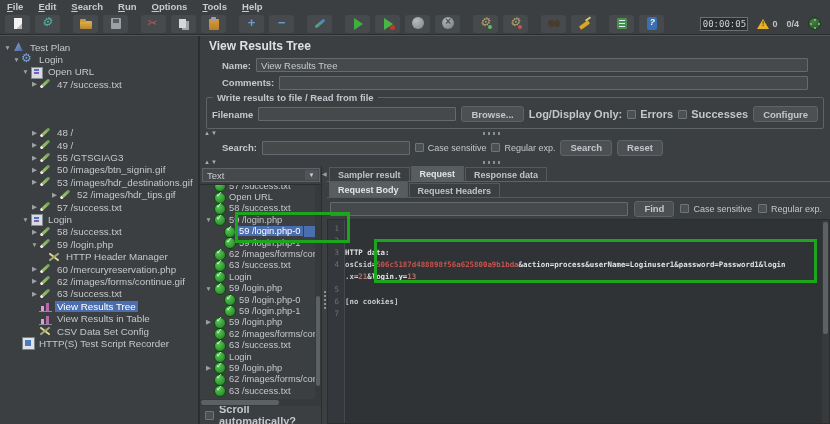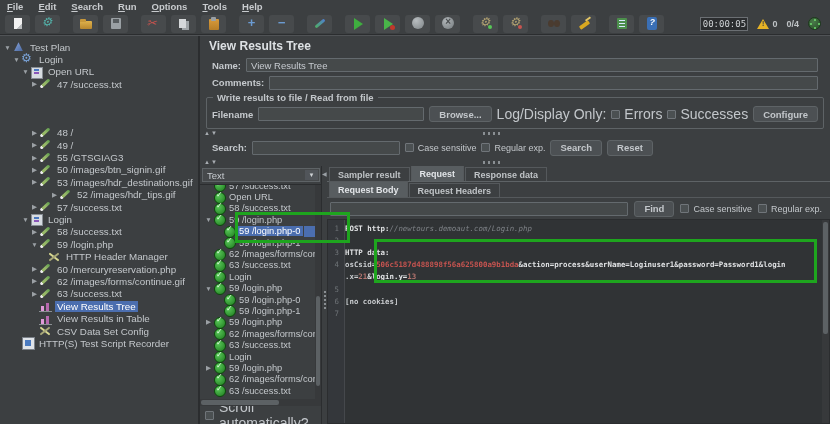--- a/index.html
+++ b/index.html
@@ -73,32 +73,32 @@
   .ic-chart{border-bottom:1px solid #8a8f93}
   .ic-chart::before{content:"";position:absolute;left:2px;bottom:0;width:3px;height:5px;background:#e09ad8}
   .ic-chart::after{content:"";position:absolute;left:6.5px;bottom:0;width:3px;height:8px;background:#b668ae}
   .ic-recorder::before{content:"";position:absolute;left:1px;top:0;width:11px;height:11px;background:#dfe3e8;border:1px solid #7a8088}
   .ic-recorder::after{content:"";position:absolute;left:3.5px;top:2.5px;width:6px;height:6px;background:#4a7ac0}
   .ic-shield::before{content:"";position:absolute;left:1px;top:0;width:10px;height:10px;border-radius:50%;background:radial-gradient(circle at 35% 30%,#57c757,#1f7a1f);border:1px solid #0d4a0d}
   .ic-shield::after{content:"✓";position:absolute;left:3px;top:-1.5px;font-size:8px;color:#eaffea}
   
   .right-panel{flex:1;display:flex;flex-direction:column;overflow:hidden}
   .panel-title{height:20px;line-height:20px;padding-left:9px;font-size:12px;font-weight:bold;color:#dde1e4}
-  .frow{display:flex;align-items:center;padding:0 12px;gap:5px}
+  .frow{display:flex;align-items:center;padding:0 22px;gap:5px}
   .name-row{height:18px}
   .comments-row{height:17px}
   .flabel{font-size:9.5px;font-weight:bold;color:#c5c9cd;flex:none}
   .tinput{flex:1;height:14px;background:#45494a;border:1px solid #646a6e;color:#c7cbd0;font-size:9.5px;font-family:"Liberation Sans",sans-serif;padding:0 4px;border-radius:1px;outline:none}
   .groupbox{position:relative;margin:6px 6px 0 6px;border:1px solid #5e6366;border-radius:2px;padding:8px 5px 6px 5px}
   .group-title{position:absolute;top:-6px;left:6px;background:#3c3f41;padding:0 4px;font-size:9.5px;font-weight:bold;color:#c2c6ca}
   .groupbox .frow{padding:0}
   .btn{height:16px;background:#4c5053;border:1px solid #5e6366;border-radius:3px;color:#c3c7cb;font-size:9.5px;font-weight:bold;padding:0 9px;font-family:"Liberation Sans",sans-serif;flex:none}
   .cb{display:flex;align-items:center;gap:4px;flex:none}
   .cbbox{width:9px;height:9px;background:#4b5052;border:1px solid #70757a;border-radius:1px;flex:none}
-  .cblabel{font-size:14px;font-weight:normal;color:#c3c7cb}
+  .cblabel{font-size:11px;font-weight:bold;color:#c3c7cb}
   .collapse-bar{height:8px;display:flex;align-items:center;padding-left:4px;position:relative}
   .updown{font-size:6px;color:#a8adb2;letter-spacing:1px;line-height:6px}
   .gripdots{position:absolute;left:283px;top:2.5px;width:20px;height:3px;background:repeating-linear-gradient(90deg,#8a8f93 0 2px,transparent 2px 5px)}
   .search-row{height:21px}
   .search-input{flex:none;width:148px}
   
   .lower{flex:1;display:flex;overflow:hidden}
   .mid-col{width:122px;flex:none;display:flex;flex-direction:column;border-right:1px solid #2b2d2f;overflow:hidden}
   .text-dd{height:14px;margin:2px 1px 2px 2px;background:#46494b;border:1px solid #5e6366;display:flex;align-items:center;font-size:9.5px;color:#c7cbd0;padding-left:4px;position:relative}
   .text-dd .dd-arrow{position:absolute;right:1px;top:1px;width:13px;height:10px;background:#51555a;font-size:6px;color:#cfd3d6;display:flex;align-items:center;justify-content:center}
@@ -544,21 +544,20 @@
           <span class="cb">
             <span class="cbbox"></span>
             <span class="cblabel" style="font-weight:normal;font-size:9px">Regular exp.</span>
           </span>
         </div>
         <div class="editor">
           <div class="gutter-bg"></div>
           <div id="code">
               <div class="crow">
                 <span class="lnum">1</span>
-                <span class="ltext"><span class="tk-kw">POST http:</span><span class="tk-com">//newtours.demoaut.com/Login.php</span></span>
               </div>
               <div class="crow">
                 <span class="lnum">2</span>
                 <span class="ltext"></span>
               </div>
               <div class="crow">
                 <span class="lnum">3</span>
                 <span class="ltext"><span class="tk-kw">HTTP data:</span></span>
               </div>
               <div class="crow">

